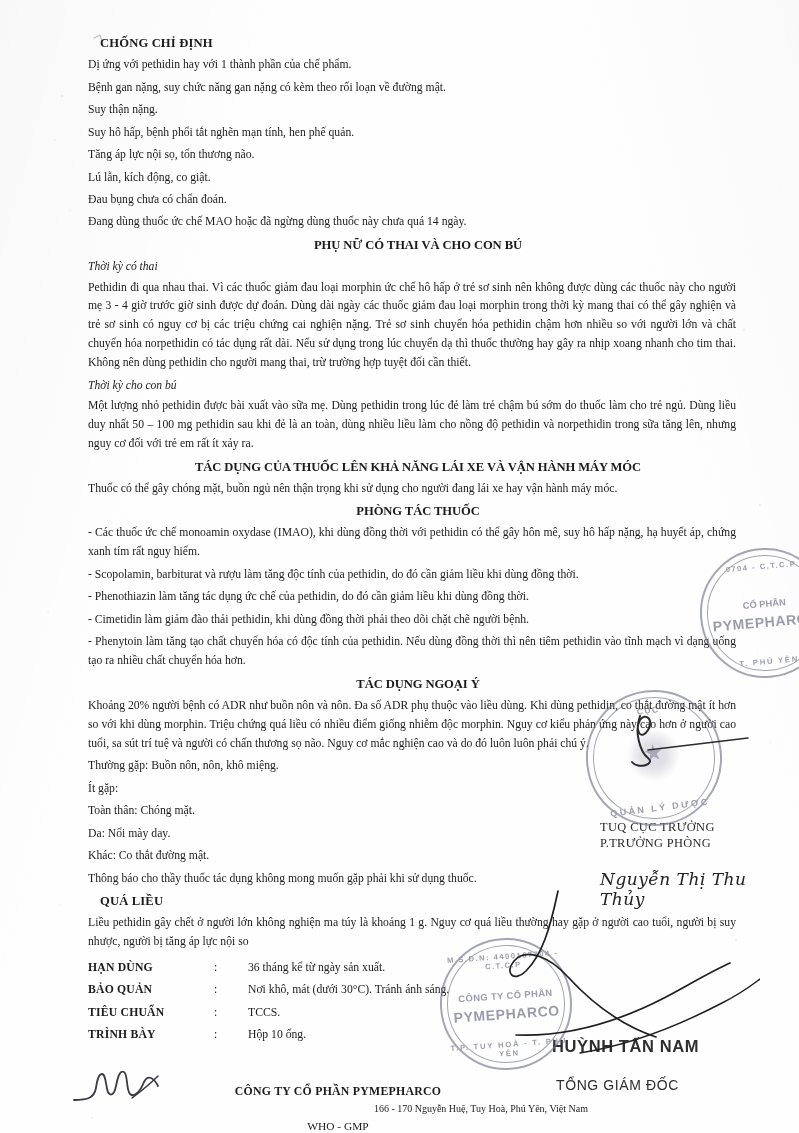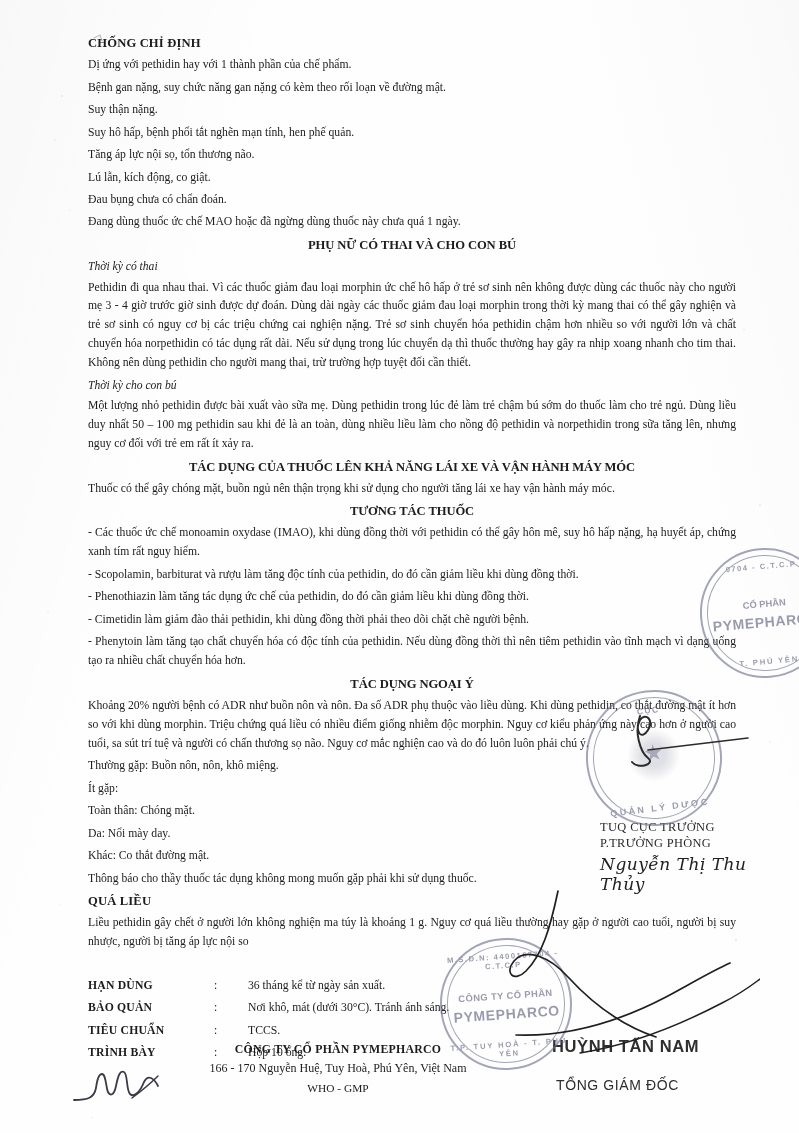--- a/index.html
+++ b/index.html
@@ -24,73 +24,73 @@
   }
   #content {
     position:absolute;
     left:88px; top:34px;
     width:648px;
   }
   .h1 {
     font-weight:bold;
     font-size:12.6px;
     letter-spacing:.15px;
-    margin:0 0 4px 0;
+    margin:0 0 4px 12px;
     line-height:1.45;
   }
   .h1.tight { letter-spacing:-0.1px;text-align:center; }
   .it {
     font-style:italic;
     font-size:11.6px;
     margin:0 0 3px 0;
     line-height:1.5;
   }
   p.b {
     font-size:11.7px;
     line-height:1.62;
     margin:0 0 3.5px 0;
     text-align:justify;
     text-justify:inter-word;
   }
   p.b.nj { text-align:left; }
   
   .spec {
-    margin-top:22px;
+    margin-top:4px;
     border-collapse:collapse;
     font-size:11.7px;
   }
   .spec td { padding:2.5px 0; vertical-align:top; line-height:1.5; }
   .spec .k { font-weight:bold; width:126px; letter-spacing:.2px; }
   .spec .c { width:34px; }
   .spec .v { }
   
   #footer {
     position:absolute;
     left:88px; top:1040px;
     width:500px;
     text-align:center;
   }
-  #footer .f1 { font-weight:bold; font-size:11.8px; letter-spacing:.25px; line-height:1.6; }
-  #footer .f2 { font-size:12px; line-height:1.65; }
+  #footer .f1 { font-weight:bold; font-size:11.8px; letter-spacing:.25px; line-height:1.6;margin-top:42px; }
+  #footer .f2 { font-size:10px; line-height:1.65;text-align:right; }
   #footer .f3 { font-size:11.4px; line-height:1.65; }
   
   #approval {
     position:absolute;
     left:600px; top:820px;
     width:190px;
     text-align:left;
     color:#2a2a2a;
   }
   #approval .a1 { font-size:12.4px; line-height:1.25; letter-spacing:.4px; }
   #approval .a2 { font-size:12.4px; line-height:1.25; letter-spacing:.3px; }
   #approval .sig {
     font-family:"DejaVu Serif", serif;
     font-style:italic;
     font-size:17px;
-    margin-top:3px;
+    margin-top:18px;
     letter-spacing:.5px;
     color:#222;
   }
   #director {
     position:absolute;
     left:552px; top:1036px;
     width:210px;
     color:#2e2e2e;
     font-family:"Liberation Sans", sans-serif;
   }
@@ -187,38 +187,38 @@
 
     <div>
       <div class="h1">CHỐNG CHỈ ĐỊNH</div>
       <p class="b nj">Dị ứng với pethidin hay với 1 thành phần của chế phẩm.</p>
       <p class="b nj">Bệnh gan nặng, suy chức năng gan nặng có kèm theo rối loạn về đường mật.</p>
       <p class="b nj">Suy thận nặng.</p>
       <p class="b nj">Suy hô hấp, bệnh phổi tắt nghẽn mạn tính, hen phế quản.</p>
       <p class="b nj">Tăng áp lực nội sọ, tổn thương não.</p>
       <p class="b nj">Lú lẫn, kích động, co giật.</p>
       <p class="b nj">Đau bụng chưa có chẩn đoán.</p>
-      <p class="b nj">Đang dùng thuốc ức chế MAO hoặc đã ngừng dùng thuốc này chưa quá 1 ngày.</p>
+      <p class="b nj">Đang dùng thuốc ức chế MAO hoặc đã ngừng dùng thuốc này chưa quá 14 ngày.</p>
     </div>
 
     <div>
       <div class="h1 tight">PHỤ NỮ CÓ THAI VÀ CHO CON BÚ</div>
       <div class="it">Thời kỳ có thai</div>
       <p class="b">Pethidin đi qua nhau thai. Vì các thuốc giảm đau loại morphin ức chế hô hấp ở trẻ sơ sinh nên không được dùng các thuốc này cho người mẹ 3 - 4 giờ trước giờ sinh được dự đoán. Dùng dài ngày các thuốc giảm đau loại morphin trong thời kỳ mang thai có thể gây nghiện và trẻ sơ sinh có nguy cơ bị các triệu chứng cai nghiện nặng. Trẻ sơ sinh chuyển hóa pethidin chậm hơn nhiều so với người lớn và chất chuyển hóa norpethidin có tác dụng rất dài. Nếu sử dụng trong lúc chuyển dạ thì thuốc thường hay gây ra nhịp xoang nhanh cho tim thai. Không nên dùng pethidin cho người mang thai, trừ trường hợp tuyệt đối cần thiết.</p>
       <div class="it">Thời kỳ cho con bú</div>
       <p class="b">Một lượng nhỏ pethidin được bài xuất vào sữa mẹ. Dùng pethidin trong lúc đẻ làm trẻ chậm bú sớm do thuốc làm cho trẻ ngủ. Dùng liều duy nhất 50 – 100 mg pethidin sau khi đẻ là an toàn, dùng nhiều liều làm cho nồng độ pethidin và norpethidin trong sữa tăng lên, nhưng nguy cơ đối với trẻ em rất ít xảy ra.</p>
     </div>
 
     <div>
       <div class="h1 tight">TÁC DỤNG CỦA THUỐC LÊN KHẢ NĂNG  LÁI XE VÀ VẬN HÀNH MÁY MÓC</div>
-      <p class="b nj">Thuốc có thể gây chóng mặt, buồn ngủ nên thận trọng khi sử dụng cho người tăng lái xe hay vận hành máy móc.</p>
-    </div>
-
-    <div>
-      <div class="h1 tight">TƯƠNG TÁC THUỐC</div>
+      <p class="b nj">Thuốc có thể gây chóng mặt, buồn ngủ nên thận trọng khi sử dụng cho người đang lái xe hay vận hành máy móc.</p>
+    </div>
+
+    <div>
+      <div class="h1 tight">PHÒNG TÁC THUỐC</div>
       <p class="b">- Các thuốc ức chế monoamin oxydase (IMAO), khi dùng đồng thời với pethidin có thể gây hôn mê, suy hô hấp nặng, hạ huyết áp, chứng xanh tím rất nguy hiểm.</p>
       <p class="b nj">- Scopolamin, barbiturat và rượu làm tăng độc tính của pethidin, do đó cần giảm liều khi dùng đồng thời.</p>
       <p class="b nj">- Phenothiazin làm tăng tác dụng ức chế của pethidin, do đó cần giảm liều khi dùng đồng thời.</p>
       <p class="b nj">- Cimetidin làm giảm đào thải pethidin, khi dùng đồng thời phải theo dõi chặt chẽ người bệnh.</p>
       <p class="b">- Phenytoin làm tăng tạo chất chuyển hóa có độc tính của pethidin. Nếu dùng đồng thời thì nên tiêm pethidin vào tĩnh mạch vì dạng uống tạo ra nhiều chất chuyển hóa hơn.</p>
     </div>
 
     <div>
       <div class="h1 tight">TÁC DỤNG NGOẠI Ý</div>
       <p class="b">Khoảng 20% người bệnh có ADR như buồn nôn và nôn. Đa số ADR phụ thuộc vào liều dùng. Khi dùng pethidin, co thắt đường mật ít hơn so với khi dùng morphin. Triệu chứng quá liều có nhiều điểm giống nhiễm độc morphin. Nguy cơ kiểu phản ứng này cao hơn ở người cao tuổi, sa sút trí tuệ và người có chấn thương sọ não. Nguy cơ mắc nghiện cao và do đó luôn luôn phải chú ý.</p>

